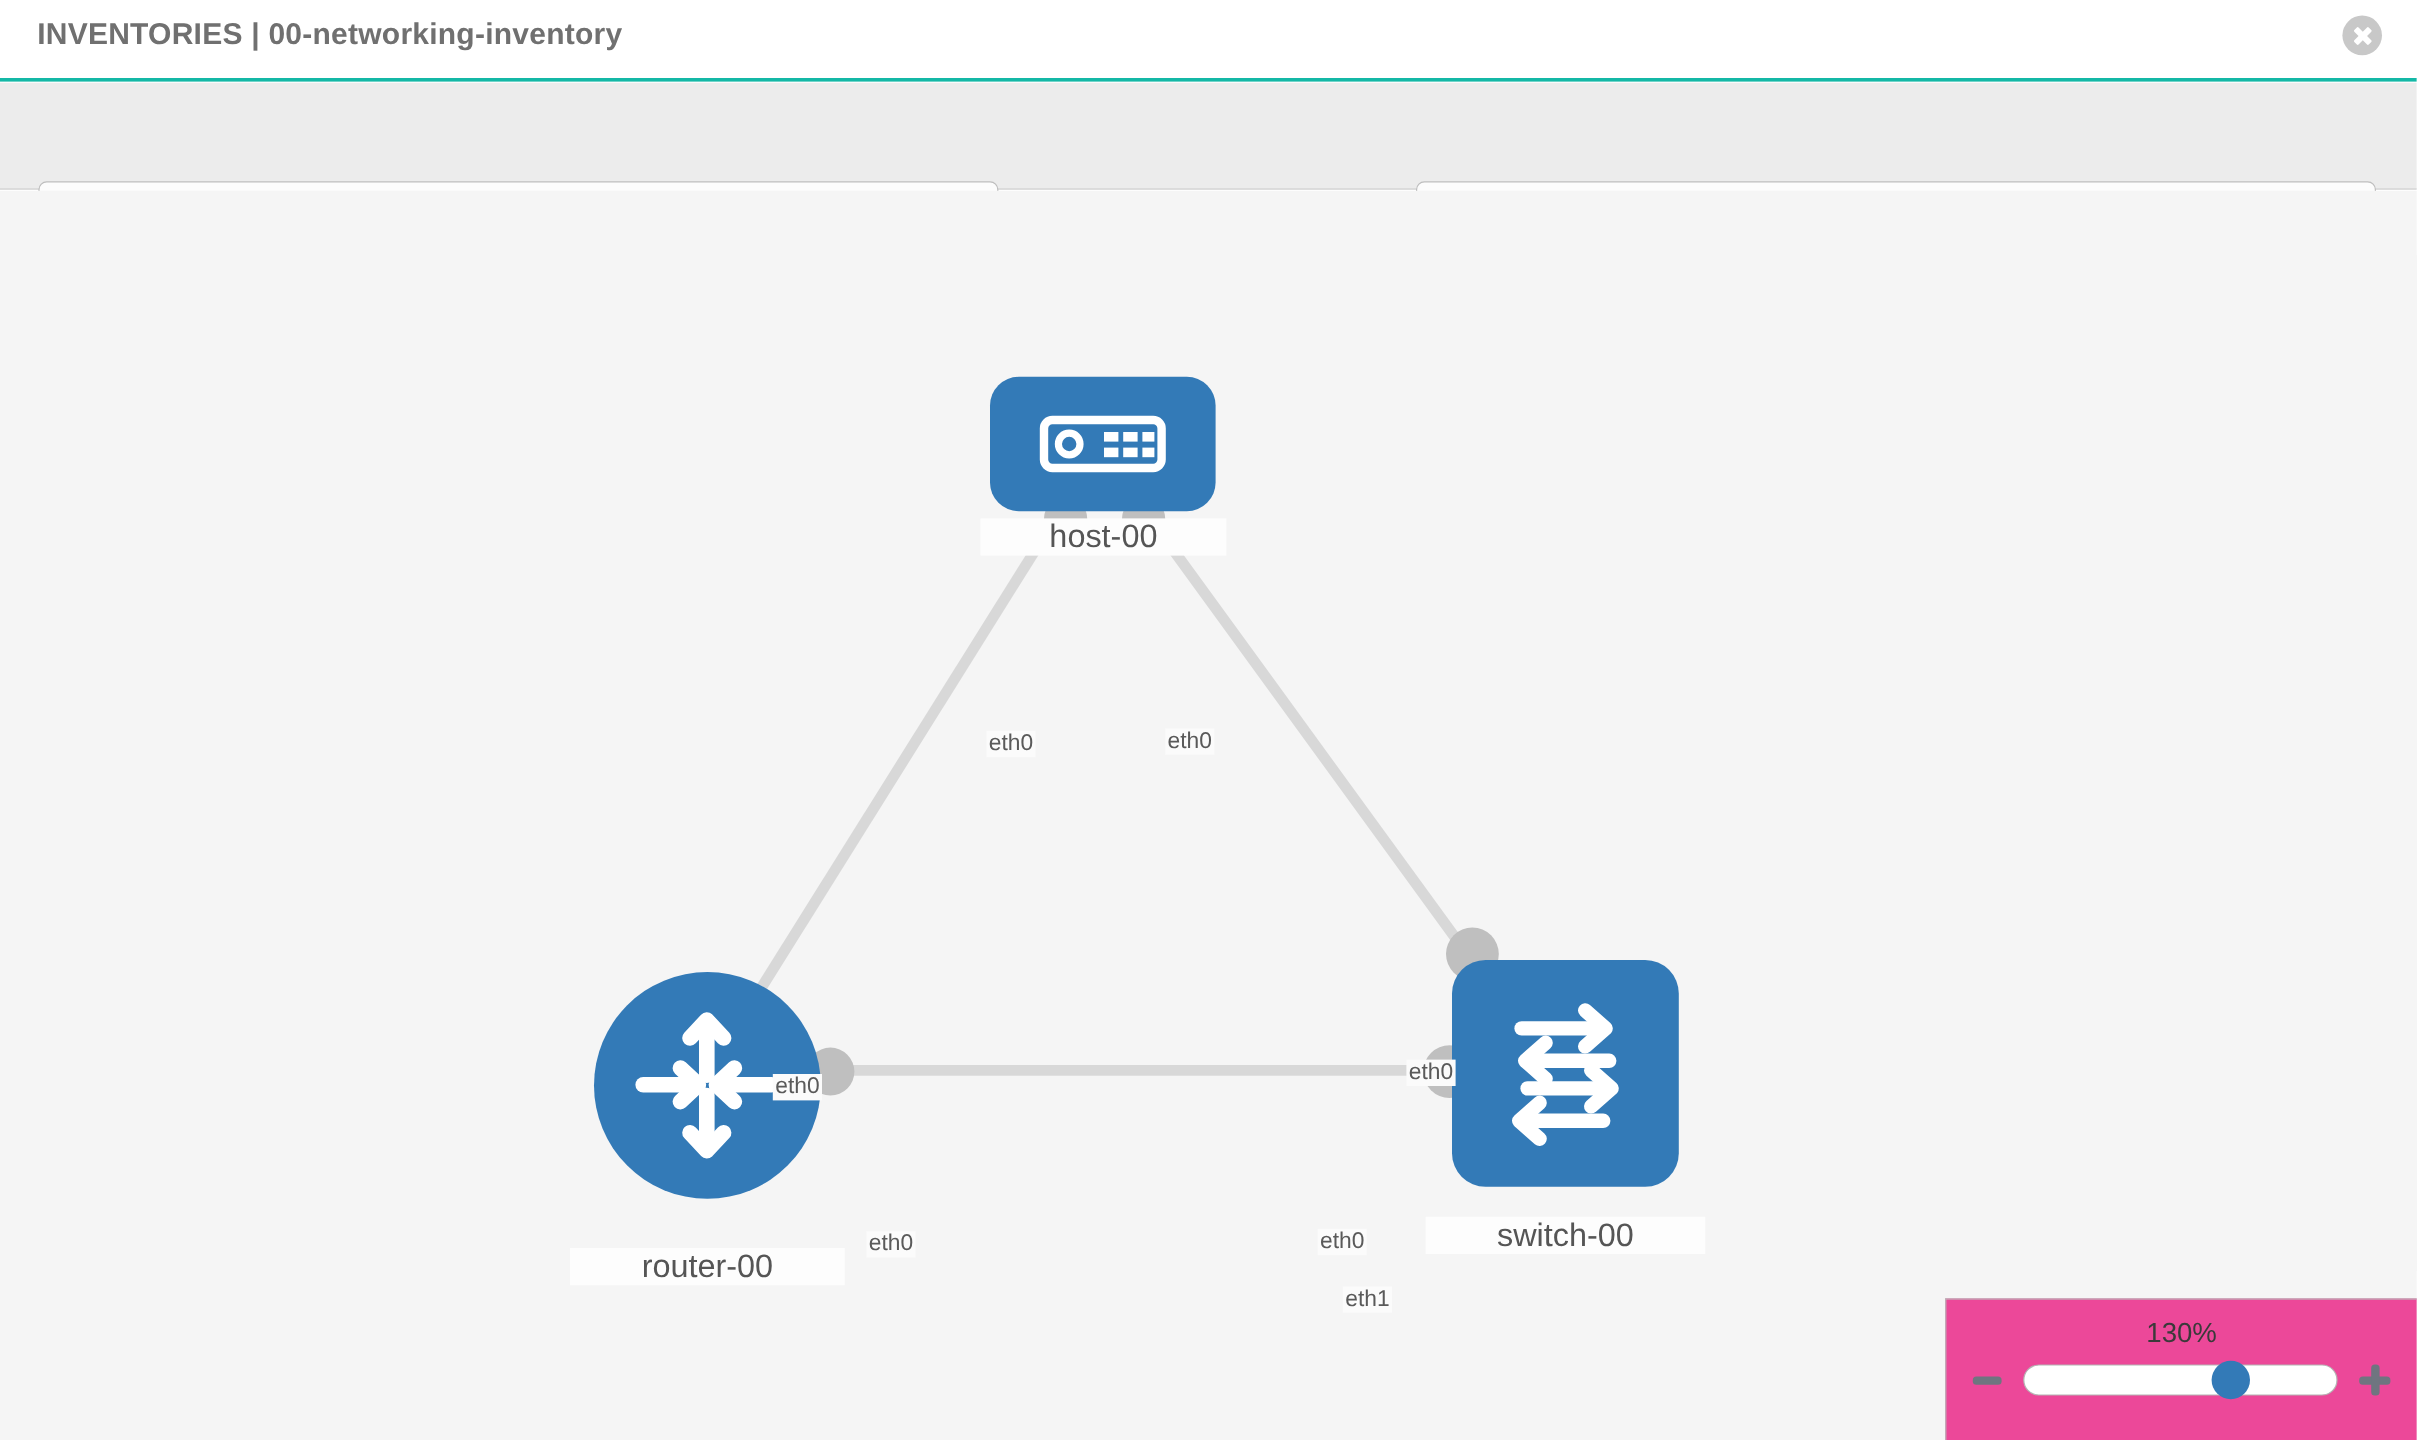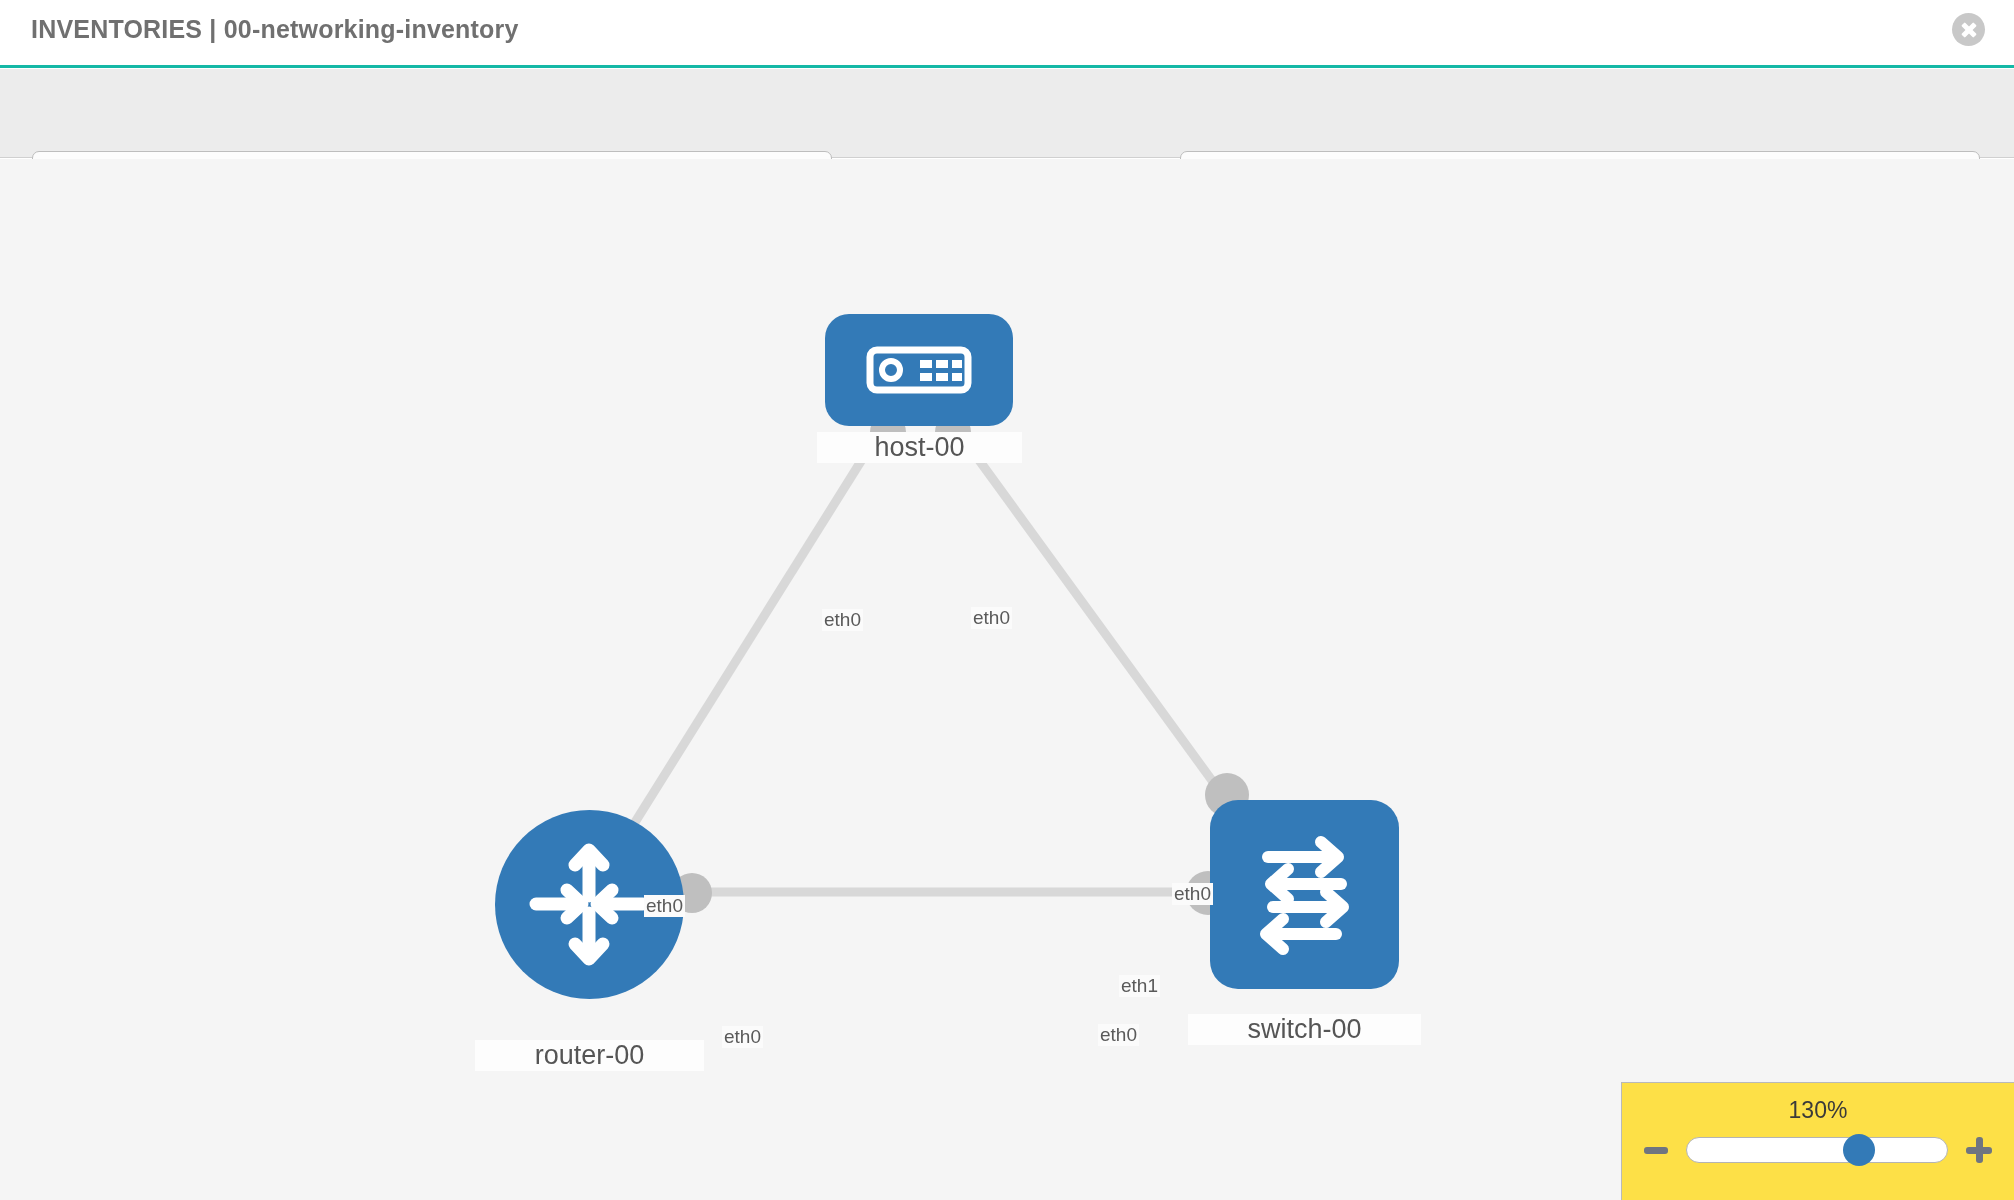--- a/index.html
+++ b/index.html
@@ -163,21 +163,21 @@
     white-space: nowrap;
   }
 
   
   .zoom-panel {
     position: absolute;
     left: 1621px;
     top: 1082px;
     width: 393px;
     height: 118px;
-    background: #fde047;
+    background: #ec4899;
     border: 1px solid #b9b9b9;
     border-right: none;
     border-bottom: none;
   }
   .zoom-level {
     position: absolute;
     width: 100%;
     top: 14px;
     text-align: center;
     font-size: 23px;
@@ -348,21 +348,21 @@
         </svg>
       </div>
       <div class="node-label" style="left:-22px; top:202px; width:233px;margin-top:12px;">switch-00</div>
     </div>
 
     <div class="edge-label" style="left:822px;  top:450px;">eth0</div>
     <div class="edge-label" style="left:971px;  top:448px;">eth0</div>
     <div class="edge-label" style="left:644px;  top:736px;">eth0</div>
     <div class="edge-label" style="left:1172px; top:724px;">eth0</div>
     <div class="edge-label" style="left:1098px; top:865px;">eth0</div>
-    <div class="edge-label" style="left:1119px; top:816px;">eth1</div>
+    <div class="edge-label" style="left:1119px; top:913px;">eth1</div>
     <div class="edge-label" style="left:722px;  top:867px;">eth0</div>
 
   </div>
 
   <div class="zoom-panel">
     <div class="zoom-level">130%</div>
     <div class="zoom-row">
       <div class="zoom-minus"></div>
       <div class="zoom-track">
         <div class="zoom-thumb" id="zoom-thumb" style="left: 66%;"></div>

